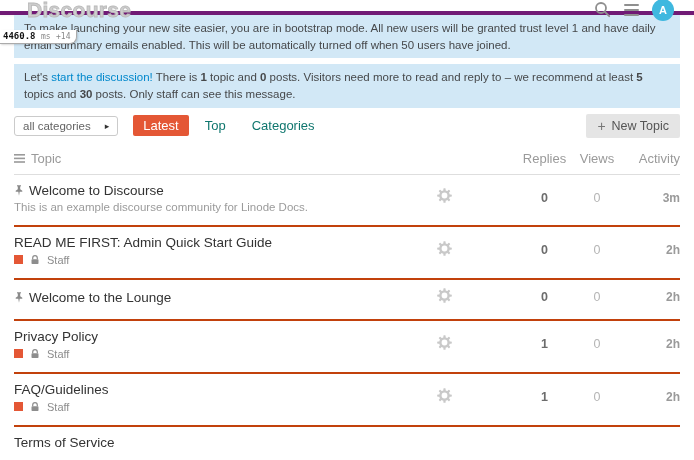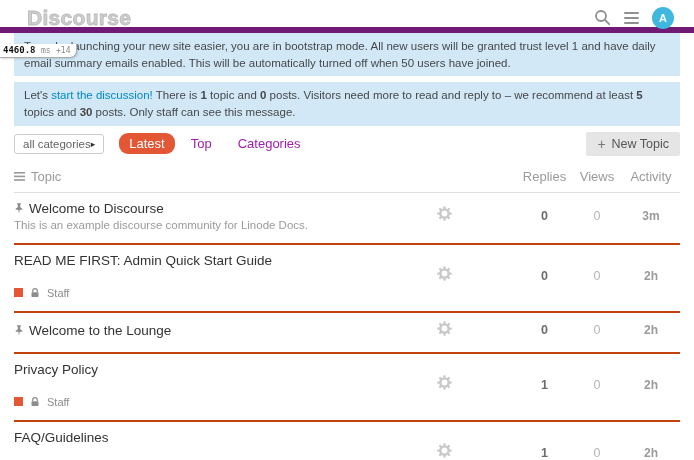--- a/index.html
+++ b/index.html
@@ -1,23 +1,23 @@
 <!DOCTYPE html>
 <html style="--accent: #e45735; --banner-bg: #d2e8f6; --link: #0088cc; --avatar-bg: #3fb8df;"><head>
 <meta charset="utf-8">
 <style>
   * { box-sizing: border-box; margin: 0; padding: 0; }
   html, body { width: 694px; height: 460px; overflow: hidden; }
   body { font-family: "Liberation Sans", sans-serif; background: #fff; position: relative; }
 
   
   .header {
-    height: 33px; display: flex; align-items: center;
+    height: 15px; display: flex; align-items: center;
     padding: 8px 20px 0 27px;
-    border-bottom: 6px solid #701a75;
+    border-bottom: 4px solid #701a75;
     box-shadow: 0 1px 2px rgba(0,0,0,.05);
     background: #fff;
   }
   .logo { display: flex; align-items: center; cursor: pointer; }
   .logo-text {
     font-size: 21px; font-weight: bold; letter-spacing: .3px;
     color: #cecece; -webkit-text-stroke: 0.8px #b9b9b9;
   }
   .header-right { margin-left: auto; display: flex; align-items: center; gap: 13px; }
   .icon-btn { display: flex; align-items: center; cursor: pointer; }
@@ -25,21 +25,21 @@
   .hamburger span { display: block; width: 15px; height: 2px; background: #8f8f8f; border-radius: 1px; }
   .avatar {
     width: 22px; height: 22px; border-radius: 50%;
     background: var(--avatar-bg, #3fb8df); color: #fff;
     font-size: 11px; font-weight: bold;
     display: flex; align-items: center; justify-content: center;
   }
 
   
   .debug-badge {
-    position: absolute; top: 44px; left: 0; z-index: 5;
+    position: absolute; top: 30px; left: 0; z-index: 5;
     background: #fff; border: 1px solid #ababab; border-top: none; border-left: none;
     border-radius: 0 0 7px 0;
     padding: 1px 6px 2px 3px;
     font-family: "DejaVu Sans Mono", monospace; font-size: 9px; color: #888;
     box-shadow: 1px 1px 2px rgba(0,0,0,.15);
     cursor: pointer;
   }
   .debug-badge .t { font-weight: bold; color: #111; }
   .debug-badge .u, .debug-badge .c { font-size: 8px; }
 
@@ -52,59 +52,59 @@
   }
   .alert:first-of-type { }
   .alert a { color: var(--link, #0088cc); text-decoration: none; cursor: pointer; }
   .alert b { font-weight: bold; }
 
   
   .nav-row { display: flex; align-items: center; margin-top: 5px; }
   .cat-dropdown {
     border: 1px solid #cbcbcb; border-radius: 3px;
     padding: 3px 8px; font-size: 11.5px; color: #636363;
-    display: flex; align-items: center; gap: 0;
+    display: flex; align-items: center; gap: 14px;
     margin-right: 15px; cursor: pointer; background: #fff;
   }
   .cat-dropdown .caret { font-size: 9px; color: #333; }
   .tabs { display: flex; align-items: center; }
   .tab {
-    font-size: 13px; color: #a21caf; padding: 3px 10px; margin-right: 6px;
+    font-size: 13px; color: #0f766e; padding: 3px 10px; margin-right: 6px;
     cursor: pointer; border-radius: 2px; text-decoration: none;
   }
-  .tab.active { background: var(--accent, #e45735); color: #fff; border-radius: 9px; }
+  .tab.active { background: var(--accent, #e45735); color: #fff; }
   .new-topic {
     margin-left: auto; background: #e5e5e5; border: none; border-radius: 2px;
     padding: 5px 11px; font-size: 12.5px; color: #555;
     display: flex; align-items: center; gap: 6px; cursor: pointer;
     font-family: inherit;
   }
   .new-topic .plus { font-size: 14px; color: #777; line-height: 1; }
 
   
   .list-header {
     display: flex; align-items: center;
     color: #9a9a9a; font-size: 13px;
     padding: 13px 0 8px; border-bottom: 1px solid #dedede;
   }
   .col-topic { flex: 1; display: flex; align-items: center; gap: 6px; }
   .col-gear { width: 80px; }
   .col-replies { width: 55px; text-align: center; }
   .col-views { width: 50px; text-align: center; }
-  .col-activity { width: 58px; text-align: center; }
+  .col-activity { width: 58px; text-align: right; }
 
   .topic-row {
     display: flex; align-items: center;
     padding: 8px 0 12px; border-bottom: 2px solid #c2410c;
   }
   .topic-main { flex: 1; min-width: 0; }
   .title-line { display: flex; align-items: center; gap: 5px; }
   .topic-title { font-size: 13.5px; color: #333; text-decoration: none; cursor: pointer; }
   .excerpt { font-size: 11.5px; color: #9b9b9b; margin-top: 3px; }
-  .cat-badge { display: flex; align-items: center; gap: 8px; margin-top: 19px; cursor: pointer; text-align: right; }
+  .cat-badge { display: flex; align-items: center; gap: 8px; margin-top: 4px; cursor: pointer; text-align: right; }
   .cat-square { width: 9px; height: 9px; display: inline-block; }
   .cat-name { font-size: 11px; color: #8c8c8c; }
   .gear-btn { background: none; border: none; cursor: pointer; padding: 0; display: inline-flex; }
   .cell-replies { font-size: 12.5px; font-weight: bold; color: #6c6c6c; }
   .cell-views { font-size: 12.5px; color: #b5b5b5; }
   .cell-activity { font-size: 12px; color: #9a9a9a; font-weight: bold; }
 </style>
 </head>
 <body>
 

